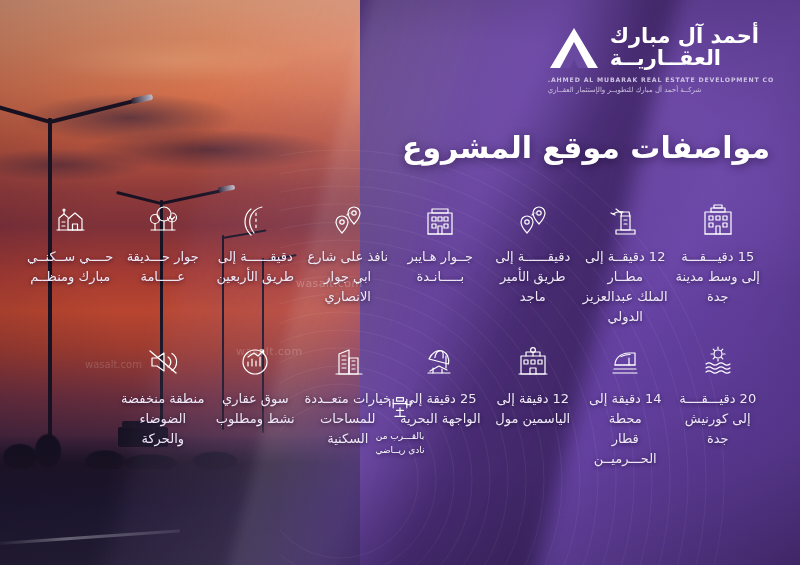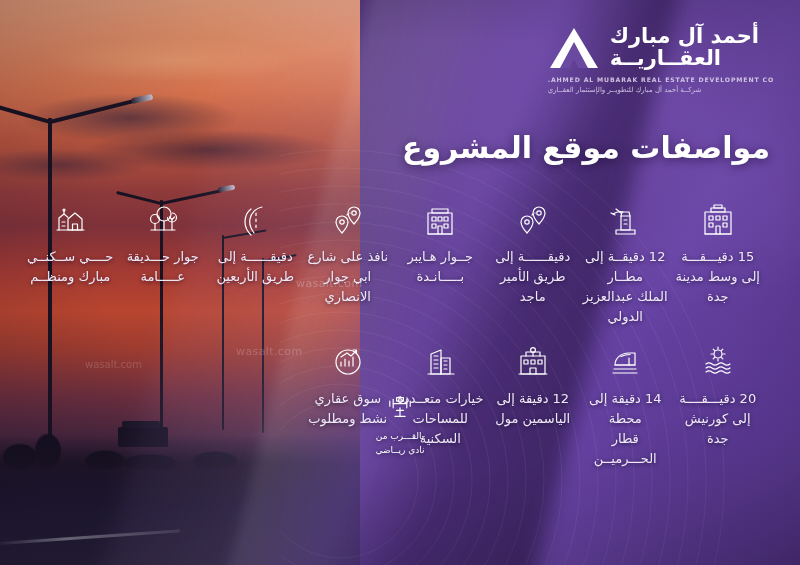--- a/index.html
+++ b/index.html
@@ -520,20 +520,37 @@
           <path d="M17 32v-6h6v6"></path>
           <path d="M6 32h28"></path>
         </svg>
       </div>
       <div class="cell-label">
         <div>12 دقيقة إلى</div>
         <div>الياسمين مول</div>
       </div>
     </div>
 
+    <div class="cell">
+      <div class="cell-icon">
+        <svg viewBox="0 0 40 40" fill="none" stroke="#ffffff" stroke-width="1.2" stroke-linecap="round" stroke-linejoin="round">
+          <path d="M9 17c2.5-6 8-9.5 13-8s7.5 7 6.5 13z"></path>
+          <path d="M14.8 15.5c1-4 3-7 5.2-6.5"></path>
+          <path d="M23 16c.5-4 0-7-2-7.5"></path>
+          <path d="M26 14v12"></path>
+          <path d="M10 29l9-5 8 4"></path>
+          <path d="M13 26v5M22 27v4"></path>
+          <path d="M8 31h22"></path>
+        </svg>
+      </div>
+      <div class="cell-label">
+        <div>25 دقيقة إلى</div>
+        <div>الواجهة البحرية</div>
+      </div>
+    </div>
 
     <div class="cell">
       <div class="cell-icon">
         <svg viewBox="0 0 40 40" fill="none" stroke="#ffffff" stroke-width="1.2" stroke-linecap="round" stroke-linejoin="round">
           <path d="M11 32V12l10-4v24z"></path>
           <path d="M21 32V16h9v16z"></path>
           <path d="M14 14h4M14 18h4M14 22h4M14 26h4"></path>
           <path d="M24 19h3M24 23h3M24 27h3"></path>
           <path d="M8 32h26"></path>
         </svg>
@@ -552,20 +569,34 @@
           <path d="M13 15l6-4 4 3 5-5"></path>
           <path d="M25 8h3.5v3.5"></path>
         </svg>
       </div>
       <div class="cell-label">
         <div>سوق عقاري</div>
         <div>نشط ومطلوب</div>
       </div>
     </div>
 
+    <div class="cell">
+      <div class="cell-icon">
+        <svg viewBox="0 0 40 40" fill="none" stroke="#ffffff" stroke-width="1.2" stroke-linecap="round" stroke-linejoin="round">
+          <path d="M9 16h5l7-5v18l-7-5H9z"></path>
+          <path d="M25 15c1.8 1.2 2.8 3 2.8 5s-1 3.8-2.8 5"></path>
+          <path d="M29 11.5c3 2 4.6 5 4.6 8.5s-1.6 6.5-4.6 8.5"></path>
+          <path d="M7 9l26 22" stroke-width="1.4"></path>
+        </svg>
+      </div>
+      <div class="cell-label">
+        <div>منطقة منخفضة</div>
+        <div>الضوضاء والحركة</div>
+      </div>
+    </div>
   </div>
 
   <div class="bottom-item">
     <div class="cell-icon">
       <svg viewBox="0 0 40 40" fill="none" stroke="#ffffff" stroke-width="1.4" stroke-linecap="round" stroke-linejoin="round">
         <path d="M8 13v6M12 11v10M28 11v10M32 13v6"></path>
         <path d="M12 16h16"></path>
         <path d="M16 9h8v4h-8z"></path>
         <path d="M20 21v10"></path>
         <path d="M14 31h12"></path>

